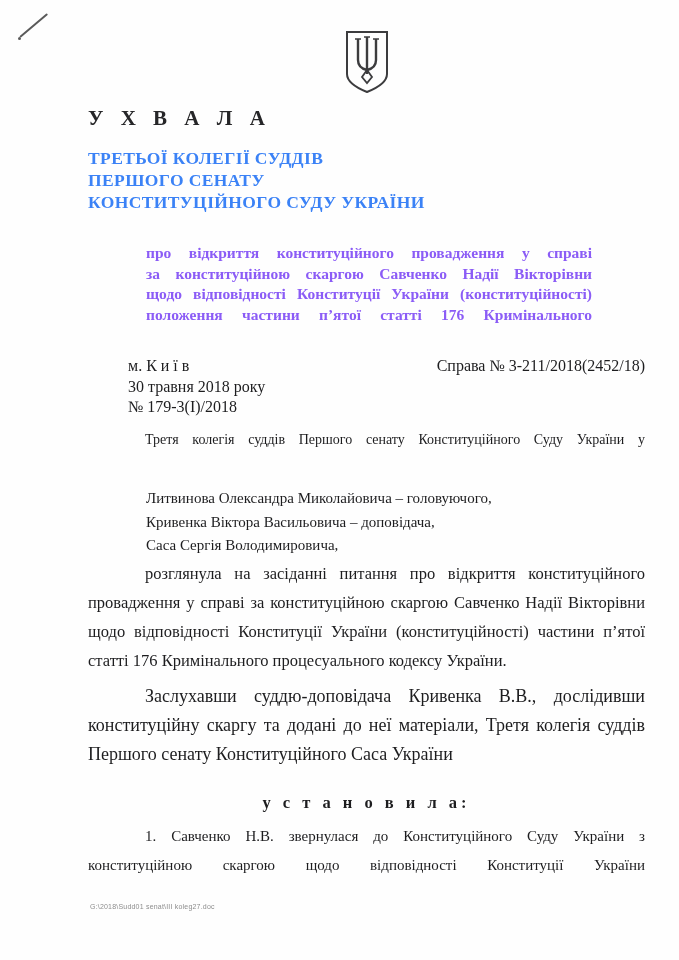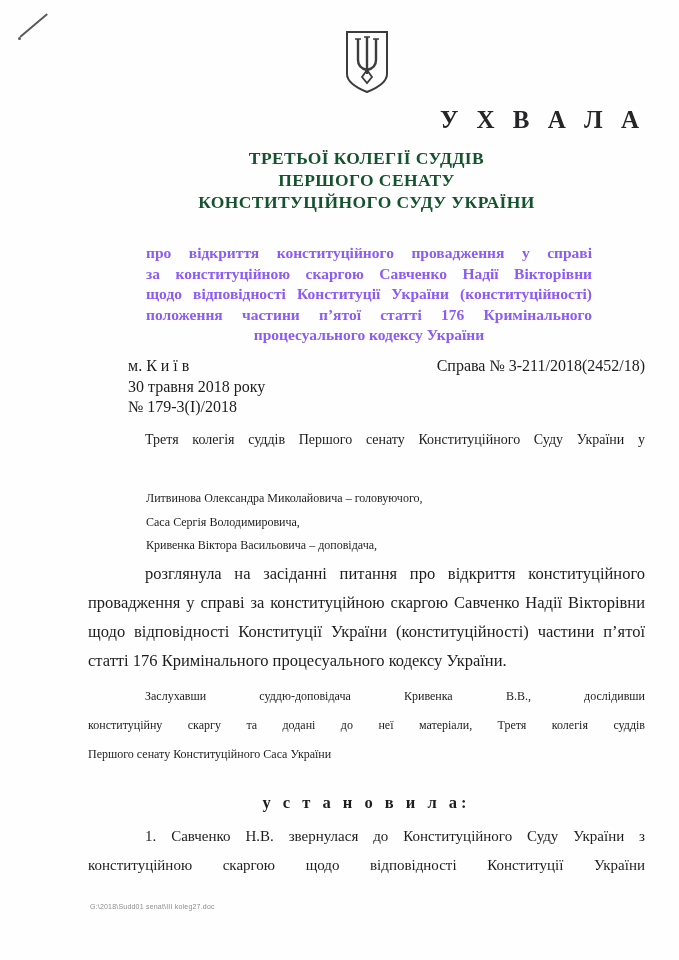--- a/index.html
+++ b/index.html
@@ -25,61 +25,61 @@
     position:absolute; left:18px; top:37px;
     width:3px; height:3px; border-radius:50%;
     background:#5a5a5a;
   }
   .emblem {
     position:absolute; left:343px; top:30px;
     width:48px; height:64px;
   }
   .title {
     position:absolute; left:88px; top:106px; width:557px;
-    text-align:right;
-    font-size:25px; font-weight:700;
+    text-align:left;
+    font-size:21px; font-weight:700;
     letter-spacing:6px;
     color:#262628;
   }
   .court {
     position:absolute; left:88px; top:147px; width:557px;
-    text-align:center;
+    text-align:left;
     font-size:17.5px; font-weight:700;
     line-height:22px;
     letter-spacing:0.4px;
-    color:#14532d;
+    color:#3b82f6;
   }
   .subject {
     position:absolute; left:146px; top:243px; width:446px;
     font-size:15.5px; font-weight:700;
     line-height:20.5px;
     color:#8b5cf6;
   }
   .jline { text-align:justify; text-align-last:justify; }
   .cline { text-align:center; text-align-last:center; }
   .lline { text-align:left; text-align-last:left; }
   .meta { position:absolute; left:88px; top:356px; width:557px; font-size:16px; }
   .meta-left { float:left; line-height:20.5px;margin-left:40px; }
   .meta-right { float:right; line-height:20.5px; text-align:left; }
   .intro {
     position:absolute; left:88px; top:428px; width:557px;
     font-size:14px; line-height:23.5px;
   }
   .indent { margin-left:57px; }
   .judges {
     position:absolute; left:146px; top:487px; width:499px;
-    font-size:12px; line-height:23.5px;
+    font-size:15px; line-height:23.5px;
   }
   .para-considered {
     position:absolute; left:88px; top:559px; width:557px;
     font-size:16.5px; line-height:29px;
   }
   .para-heard {
     position:absolute; left:88px; top:682px; width:557px;
-    font-size:12px; line-height:29px;
+    font-size:18px; line-height:29px;
   }
   .resolved {
     position:absolute; left:88px; top:793px; width:557px;
     text-align:center;
     font-size:16.5px; font-weight:700;
     letter-spacing:4px;
   }
   .para-point1 {
     position:absolute; left:88px; top:822px; width:557px;
     font-size:15px; line-height:29px;font-family:Liberation Serif, serif;
@@ -114,40 +114,39 @@
     <div>ТРЕТЬОЇ КОЛЕГІЇ СУДДІВ</div>
     <div>ПЕРШОГО СЕНАТУ</div>
     <div>КОНСТИТУЦІЙНОГО СУДУ УКРАЇНИ</div>
   </div>
 
   <div class="subject">
     <div class="jline">про відкриття конституційного провадження у справі</div>
     <div class="jline">за конституційною скаргою Савченко Надії Вікторівни</div>
     <div class="jline">щодо відповідності Конституції України (конституційності)</div>
     <div class="jline">положення частини п’ятої статті 176 Кримінального</div>
-    <div class="cline">процесуального кодексу України</div>
   </div>
 
   <div class="meta">
     <div class="meta-left">
       <div>м. К и ї в</div>
       <div>30 травня 2018 року</div>
       <div>№ 179-3(І)/2018</div>
     </div>
     <div class="meta-right">Справа № 3-211/2018(2452/18)</div>
   </div>
 
   <div class="intro">
     <div class="jline indent">Третя колегія суддів Першого сенату Конституційного Суду України у</div>
   </div>
 
   <div class="judges">
     <div>Литвинова Олександра Миколайовича – головуючого,</div>
+    <div>Кривенка Віктора Васильовича – доповідача,</div>
     <div>Саса Сергія Володимировича,</div>
-    <div>Кривенка Віктора Васильовича – доповідача,</div>
   </div>
 
   <div class="para-considered">
     <div class="jline indent">розглянула на засіданні питання про відкриття конституційного</div>
     <div class="jline">провадження у справі за конституційною скаргою Савченко Надії Вікторівни</div>
     <div class="jline">щодо відповідності Конституції України (конституційності) частини п’ятої</div>
     <div class="lline">статті 176 Кримінального процесуального кодексу України.</div>
   </div>
 
   <div class="para-heard">

